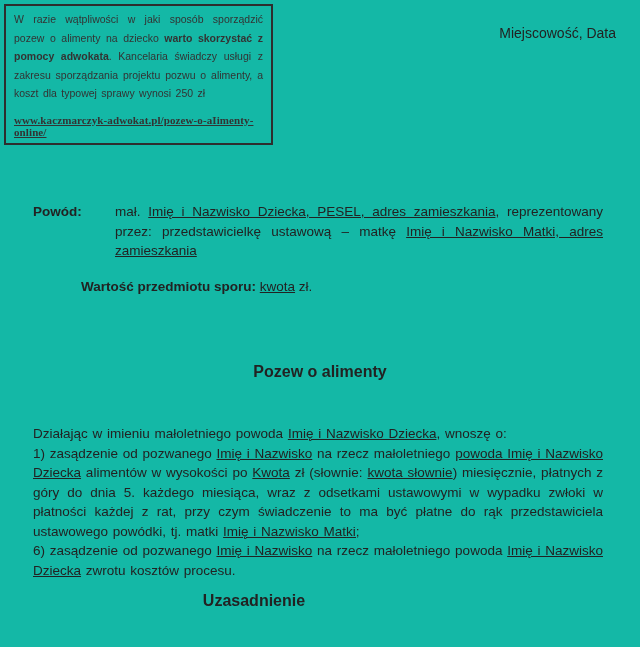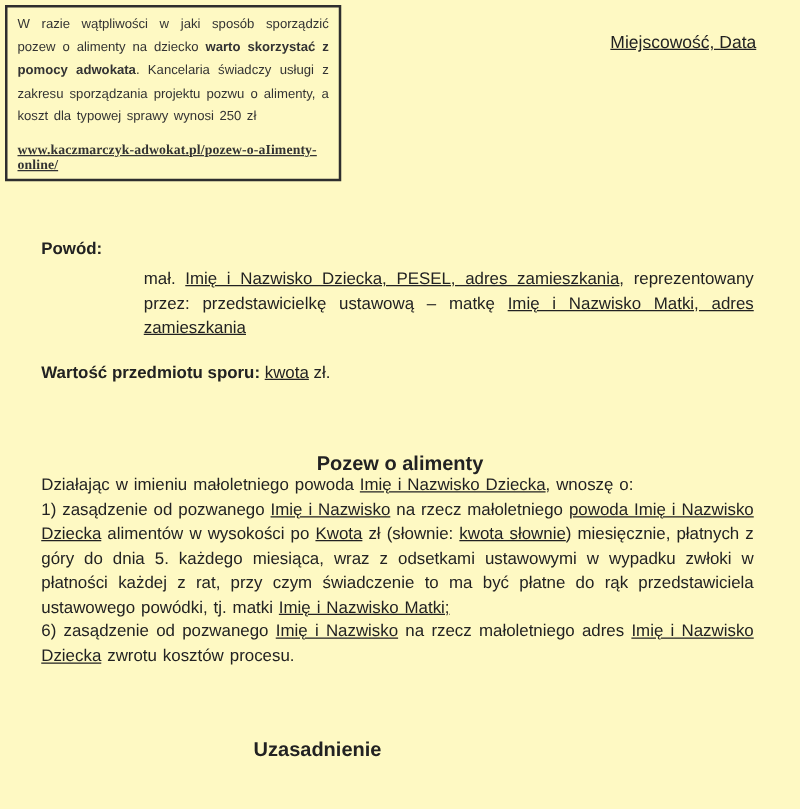--- a/index.html
+++ b/index.html
@@ -4,21 +4,21 @@
 <style>
   html, body { margin: 0; padding: 0; }
   body {
     width: 640px; height: 647px;
     background: #f6f6f6;
     font-family: "Liberation Sans", sans-serif;
   }
   .page {
     position: relative;
     width: 640px; height: 647px;
-    background: #fef9c3;
+    background: #14b8a6;
     color: #222222;
     overflow: hidden;
   }
 
   
   .ad-box {
     position: absolute;
     left: 4px; top: 4px;
     box-sizing: border-box;
     width: 269px;
@@ -40,55 +40,53 @@
     font-size: 11px;
     font-weight: 600;
     color: #333333;
     text-decoration: underline;
     letter-spacing: 0.1px;
   }
 
   
   .place-date {
     position: absolute;
-    top: 25px; right: 35px;
+    top: 25px; right: 24px;
     font-size: 14px;
-    text-decoration: underline;
   }
 
   
   .court-address {
     position: absolute;
     left: 290px; top: 112px;
     font-size: 14px;
     line-height: 19px;
   }
 
   
   .parties {
     position: absolute;
-    left: 33px; top: 189px;
+    left: 33px; top: 202px;
     width: 570px;
     font-size: 13.5px;
     line-height: 19.5px;
   }
   .party-row { display: flex; }
   .party-row.defendant { margin-top: 24px; }
   .party-label {
     flex: 0 0 82px;
     font-weight: bold;
   }
   .party-details {
     flex: 1 1 auto;
     text-align: justify;
     word-spacing: 1px;
-    margin-top: 24px;
   }
   .value-line { margin-top: 16px; }
-  .value-label { font-weight: bold; }
+  .value-label { font-weight: bold; margin-left: 48px; }
 
   
   .doc-title {
     position: absolute;
     left: 0; top: 363px;
     width: 640px;
     text-align: center;
     font-size: 16px;
     font-weight: bold;
   }
@@ -97,21 +95,21 @@
     left: 0; top: 592px;
     width: 508px;
     text-align: center;
     font-size: 16px;
     font-weight: bold;
   }
 
   
   .petition-body {
     position: absolute;
-    left: 33px; top: 378px;
+    left: 33px; top: 424px;
     width: 570px;
     font-size: 13.5px;
     line-height: 19.5px;
   }
   .petition-body p {
     margin: 0;
     text-align: justify;
     word-spacing: 1px;
   }
 </style>
@@ -136,18 +134,18 @@
     <div class="value-line">
       <span class="value-label">Wartość przedmiotu sporu:</span><span><span> </span><span style="text-decoration: underline;">kwota</span><span> zł.</span></span>
     </div>
   </div>
 
   <div class="doc-title">Pozew o alimenty</div>
 
   <div class="petition-body">
     <p><span>Działając w imieniu małoletniego powoda </span><span style="text-decoration: underline;">Imię i Nazwisko Dziecka</span><span>, wnoszę o:</span></p>
     <p><span>1) zasądzenie od pozwanego </span><span style="text-decoration: underline;">Imię i Nazwisko</span><span> na rzecz małoletniego </span><span style="text-decoration: underline;">powoda Imię i Nazwisko Dziecka</span><span> alimentów w wysokości po </span><span style="text-decoration: underline;">Kwota</span><span> zł (słownie: </span><span style="text-decoration: underline;">kwota słownie</span><span>) miesięcznie, płatnych z góry do dnia 5. każdego miesiąca, wraz z odsetkami ustawowymi w wypadku zwłoki w płatności każdej z rat, przy czym świadczenie to ma być płatne do rąk przedstawiciela ustawowego powódki, tj. matki </span><span style="text-decoration: underline;">Imię i Nazwisko Matki;</span></p>
-    <p><span>6) zasądzenie od pozwanego </span><span style="text-decoration: underline;">Imię i Nazwisko</span><span> na rzecz małoletniego adres </span><span style="text-decoration: underline;">Imię i Nazwisko Dziecka</span><span> zwrotu kosztów procesu.</span></p>
+    <p><span>6) zasądzenie od pozwanego </span><span style="text-decoration: underline;">Imię i Nazwisko</span><span> na rzecz małoletniego powoda </span><span style="text-decoration: underline;">Imię i Nazwisko Dziecka</span><span> zwrotu kosztów procesu.</span></p>
   </div>
 
   <div class="section-heading">Uzasadnienie</div>
 
 </div>
 
 </body></html>

